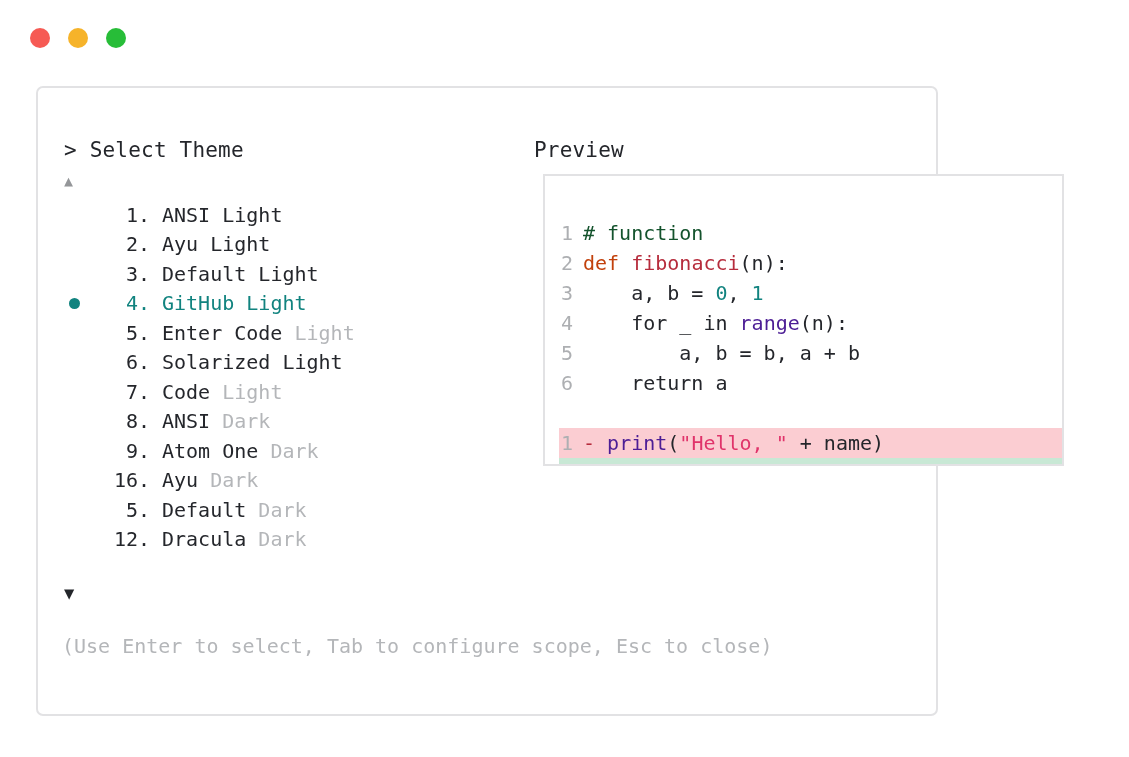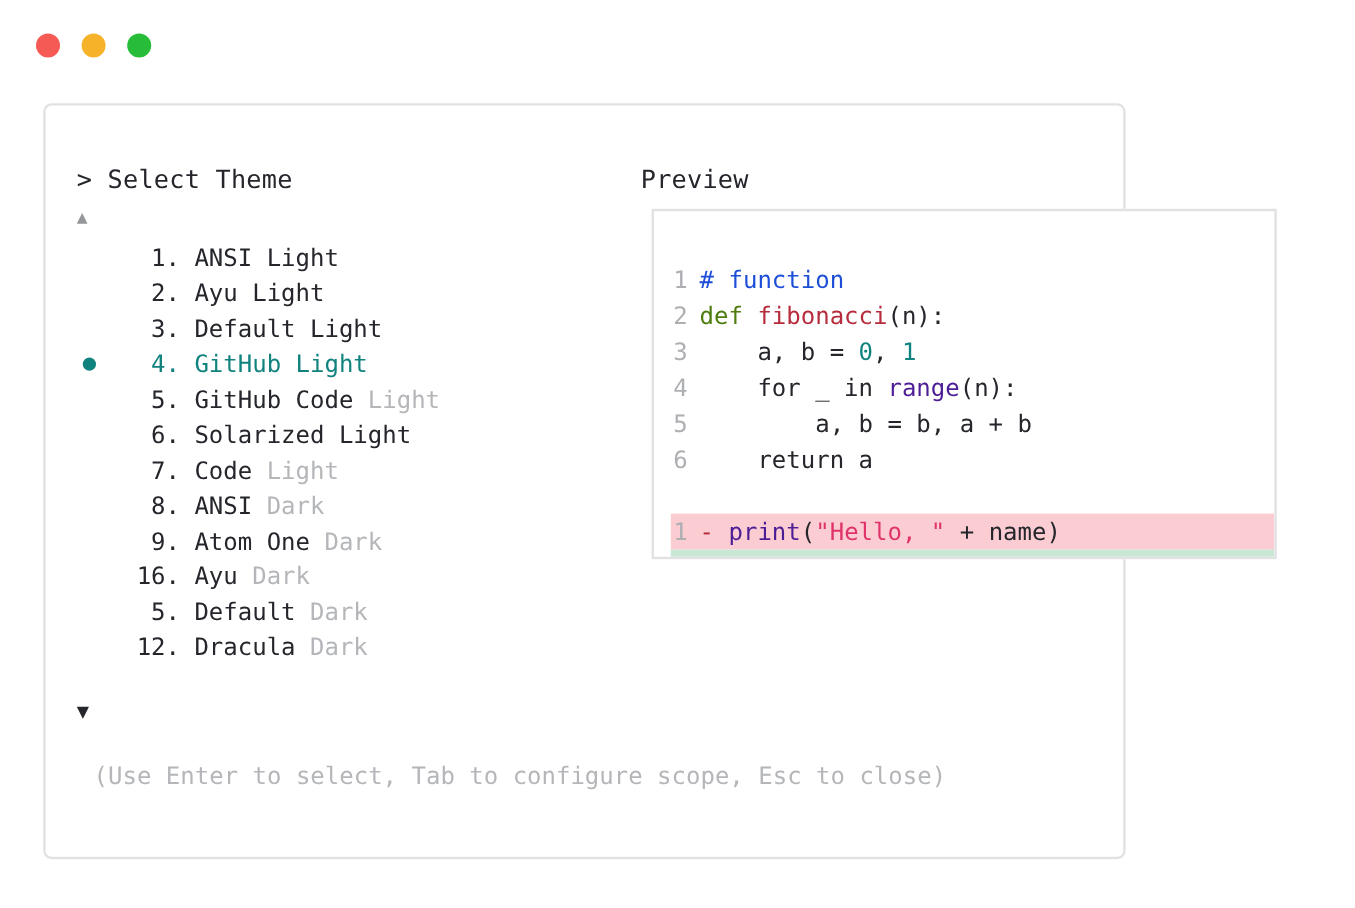--- a/index.html
+++ b/index.html
@@ -133,22 +133,22 @@
     color: #24262b;
   }
   .code-line { height: 30px; }
   .ln {
     display: inline-block;
     width: 14px;
     text-align: right;
     color: #adafb2;
     margin-right: 10px;
   }
-  .t-comment { color: #1d4ed8; }
-  .t-kw      { color: #4d7c0f; }
+  .t-comment { color: #14532d; }
+  .t-kw      { color: #c2410c; }
   .t-fn      { color: #b62c3c; }
   .t-num     { color: #11837f; }
   .t-builtin { color: #4c1d95; }
   .t-str     { color: #e0336a; }
   .t-plain   { color: #24262b; }
 
   .code-gap { height: 30px; }
 
   .diff-line { height: 30px; }
   .diff-del { background: #fbcdd2; }
@@ -159,21 +159,20 @@
 
   
   .hint {
     position: absolute;
     left: 24px;
     top: 548px;
     font-size: 20px;
     line-height: 1;
     color: #b4b6b9;
     white-space: pre;
-    margin-left: 16px;
   }
 </style>
 </head>
 <body>
 
 <div class="titlebar">
   <span class="dot dot-red"></span>
   <span class="dot dot-yellow"></span>
   <span class="dot dot-green"></span>
 </div>
@@ -186,21 +185,21 @@
 
   <div class="scroll-arrow scroll-arrow-up">▲</div>
 
   <div class="scroll-arrow scroll-arrow-down">▼</div>
 
   <div class="theme-list" id="theme-list">
       <div class="theme-row"><span class="theme-bullet hidden"></span><span class="theme-index">1.</span><span class="theme-name">ANSI</span><span> </span><span class="theme-variant inline-dark">Light</span></div>
       <div class="theme-row"><span class="theme-bullet hidden"></span><span class="theme-index">2.</span><span class="theme-name">Ayu</span><span> </span><span class="theme-variant inline-dark">Light</span></div>
       <div class="theme-row"><span class="theme-bullet hidden"></span><span class="theme-index">3.</span><span class="theme-name">Default</span><span> </span><span class="theme-variant inline-dark">Light</span></div>
       <div class="theme-row selected"><span class="theme-bullet"></span><span class="theme-index">4.</span><span class="theme-name">GitHub</span><span> </span><span class="theme-variant inline-dark">Light</span></div>
-      <div class="theme-row"><span class="theme-bullet hidden"></span><span class="theme-index">5.</span><span class="theme-name">GitHub Code</span><span> </span><span class="theme-variant">Light</span></div>
+      <div class="theme-row"><span class="theme-bullet hidden"></span><span class="theme-index">5.</span><span class="theme-name">Enter Code</span><span> </span><span class="theme-variant">Light</span></div>
       <div class="theme-row"><span class="theme-bullet hidden"></span><span class="theme-index">6.</span><span class="theme-name">Solarized</span><span> </span><span class="theme-variant inline-dark">Light</span></div>
       <div class="theme-row"><span class="theme-bullet hidden"></span><span class="theme-index">7.</span><span class="theme-name">Code</span><span> </span><span class="theme-variant">Light</span></div>
       <div class="theme-row"><span class="theme-bullet hidden"></span><span class="theme-index">8.</span><span class="theme-name">ANSI</span><span> </span><span class="theme-variant">Dark</span></div>
       <div class="theme-row"><span class="theme-bullet hidden"></span><span class="theme-index">9.</span><span class="theme-name">Atom One</span><span> </span><span class="theme-variant">Dark</span></div>
       <div class="theme-row"><span class="theme-bullet hidden"></span><span class="theme-index">16.</span><span class="theme-name">Ayu</span><span> </span><span class="theme-variant">Dark</span></div>
       <div class="theme-row"><span class="theme-bullet hidden"></span><span class="theme-index">5.</span><span class="theme-name">Default</span><span> </span><span class="theme-variant">Dark</span></div>
       <div class="theme-row"><span class="theme-bullet hidden"></span><span class="theme-index">12.</span><span class="theme-name">Dracula</span><span> </span><span class="theme-variant">Dark</span></div>
     </div>
 
   <div class="preview-box">

